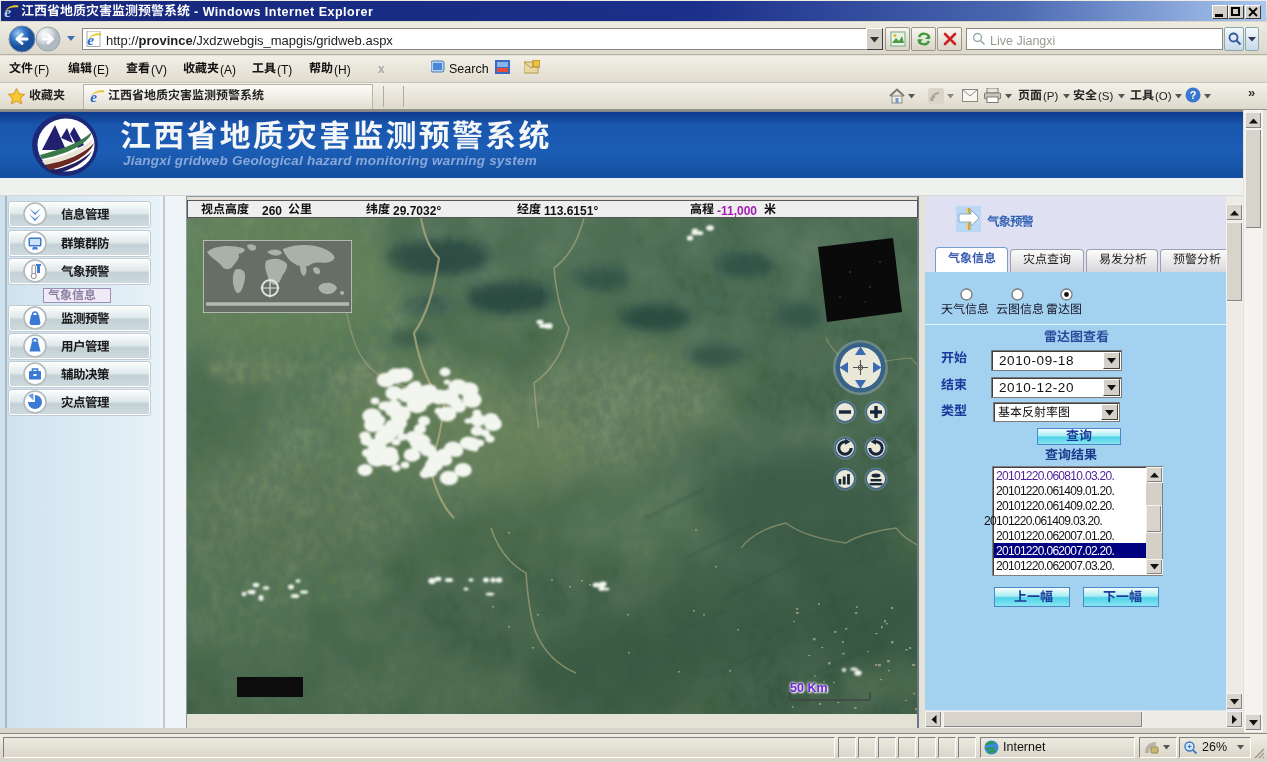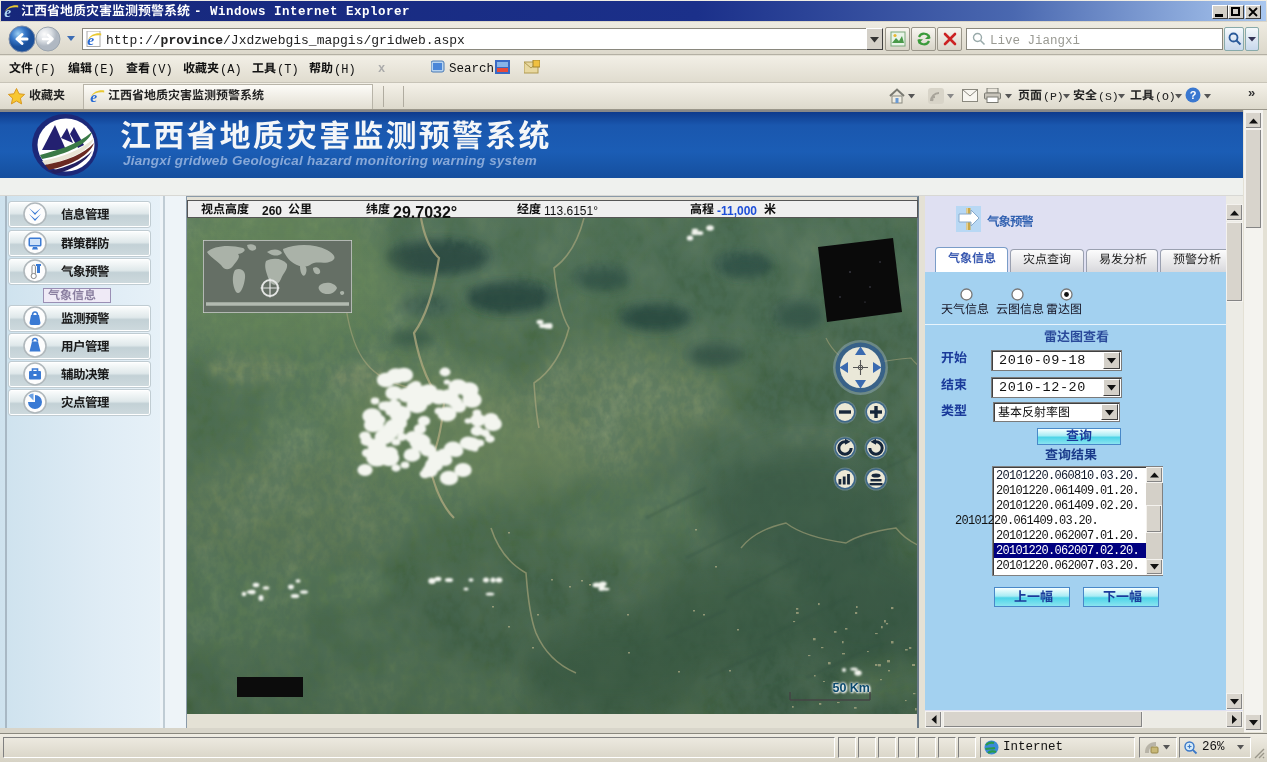--- a/index.html
+++ b/index.html
@@ -1,17 +1,17 @@
 <!DOCTYPE html>
 <html><head><meta charset="utf-8"><style>
 *{margin:0;padding:0;box-sizing:border-box}
 html,body{width:1267px;height:762px;overflow:hidden;font-family:"Liberation Sans",sans-serif}
 body{position:relative;background:#e4e1d5}
 .abs{position:absolute}
-.mono{font-family:Liberation Mono, monospace}
+.mono{font-family:Liberation Sans, sans-serif}
 .bevel-out{border-top:1px solid #fff;border-left:1px solid #fff;border-right:1px solid #404040;border-bottom:1px solid #404040;background:#d4d0c8}
 .bevel-in{border-top:1px solid #808080;border-left:1px solid #808080;border-right:1px solid #fff;border-bottom:1px solid #fff}
 .sbtn{position:absolute;width:17px;background:#d8d4cc;border:1px solid #f4f2ee;box-shadow:inset -1px -1px 0 #858585;display:flex;align-items:center;justify-content:center}
 </style></head><body>
 <div class="abs" style="left:0;top:0;width:1267px;height:22px;background:linear-gradient(180deg,#f0ede4,#d8d4c8);"></div>
 <div class="abs" style="left:1px;top:1px;width:1265px;height:20px;background:linear-gradient(90deg,#16277b 0%,#1b308a 55%,#4a68b0 80%,#a9c7ef 100%);"></div>
 <svg class="abs" style="left:3px;top:3px" width="16" height="16" viewBox="0 0 16 16">
     <text x="1.2" y="13.5" font-family="Liberation Serif" font-style="italic" font-weight="bold" font-size="15.5" fill="#aed6f2">e</text>
     <path d="M15.2 2.6 C10 1.6 4.2 3.8 2.2 8.6 C4.8 5 10 3.6 15.2 4.4 Z" fill="#e8c832"></path>
   </svg>
@@ -673,31 +673,31 @@
   </svg>
 <div class="abs" style="left:262px;top:204px;font-size:12px;font-weight:bold;color:#111">260</div>
 <svg style="position:absolute;left:288px;top:203px" width="24" height="14" viewBox="0 0 24 14" fill="#111">
     <use href="#b516c" transform="translate(0.0 10.3) scale(0.0120)"></use>
     <use href="#b91cc" transform="translate(12.0 10.3) scale(0.0120)"></use>
   </svg>
 <svg style="position:absolute;left:366px;top:203px" width="24" height="14" viewBox="0 0 24 14" fill="#111">
     <use href="#b7eac" transform="translate(0.0 10.3) scale(0.0120)"></use>
     <use href="#b5ea6" transform="translate(12.0 10.3) scale(0.0120)"></use>
   </svg>
-<div class="abs" style="left:393px;top:204px;font-size:16px;font-weight:bold;color:#111">29.7032°</div>
+<div class="abs" style="left:393px;top:204px;font-size:12px;font-weight:bold;color:#111">29.7032°</div>
 <svg style="position:absolute;left:517px;top:203px" width="24" height="14" viewBox="0 0 24 14" fill="#111">
     <use href="#b7ecf" transform="translate(0.0 10.3) scale(0.0120)"></use>
     <use href="#b5ea6" transform="translate(12.0 10.3) scale(0.0120)"></use>
   </svg>
-<div class="abs" style="left:544px;top:204px;font-size:12px;font-weight:normal;color:#111">113.6151°</div>
+<div class="abs" style="left:544px;top:204px;font-size:12px;font-weight:bold;color:#111">113.6151°</div>
 <svg style="position:absolute;left:690px;top:203px" width="24" height="14" viewBox="0 0 24 14" fill="#111">
     <use href="#b9ad8" transform="translate(0.0 10.3) scale(0.0120)"></use>
     <use href="#b7a0b" transform="translate(12.0 10.3) scale(0.0120)"></use>
   </svg>
-<div class="abs" style="left:717px;top:204px;font-size:12px;font-weight:bold;color:#1d4ed8">-11,000</div>
+<div class="abs" style="left:717px;top:204px;font-size:12px;font-weight:bold;color:#a21caf">-11,000</div>
 <svg style="position:absolute;left:764px;top:203px" width="12" height="14" viewBox="0 0 12 14" fill="#111">
     <use href="#b7c73" transform="translate(0.0 10.3) scale(0.0120)"></use>
   </svg>
 <svg class="abs" style="left:203px;top:240px" width="149" height="73" viewBox="0 0 149 73">
 <rect width="149" height="73" fill="#656f65" stroke="#cdd1cd" stroke-width="1.5"></rect>
 <g fill="#b2bab0" opacity="0.9">
 <path d="M4 12 C10 6 26 4 40 8 C44 10 40 13 35 14 C38 17 33 22 30 26 C26 31 21 30 18 25 C13 20 6 16 4 12 Z"></path>
 <path d="M44 5 C49 3 54 5 53 9 C50 12 45 11 44 5 Z"></path>
 <path d="M32 30 C38 27 43 31 42 38 C41 47 37 56 33 52 C29 45 29 35 32 30 Z"></path>
 <path d="M64 12 C70 8 77 9 79 13 C77 16 70 17 64 12 Z"></path>
@@ -770,21 +770,21 @@
   </svg>
 <svg class="abs" style="left:864px;top:467px" width="24" height="24" viewBox="0 0 24 24">
     <circle cx="12" cy="12" r="11.5" fill="#88a0b8" opacity="0.5"></circle>
     <circle cx="12" cy="12" r="10.5" fill="#33608c" opacity="0.8"></circle>
     <circle cx="12" cy="12" r="9" fill="#ece8d6"></circle>
     <ellipse cx="12" cy="8.5" rx="4.5" ry="2" fill="#16263a"></ellipse>
     <rect x="6.5" y="12" width="11" height="2.4" fill="#16263a"></rect>
     <rect x="5.5" y="16" width="13" height="2.4" fill="#16263a"></rect>
   </svg>
 <div class="abs" style="left:237px;top:677px;width:66px;height:20px;background:#0c0c0c"></div>
-<div class="abs" style="left:790px;top:681px;width:80px;text-align:right;font-size:12.5px;font-weight:bold;color:#0c4a6e;text-shadow:0 0 3px #fff,0 0 3px #fff,1px 1px 2px #fff">50 Km</div>
+<div class="abs" style="left:790px;top:681px;width:80px;text-align:left;font-size:12.5px;font-weight:bold;color:#6d28d9;text-shadow:0 0 3px #fff,0 0 3px #fff,1px 1px 2px #fff">50 Km</div>
 <svg class="abs" style="left:788px;top:692px" width="84" height="10" viewBox="0 0 84 10">
     <path d="M2 0 v8 M82 0 v8 M2 8 h80" fill="none" stroke="#444" stroke-width="1.5"></path>
   </svg>
 <div class="abs" style="left:925px;top:196px;width:318px;height:535px;background:#dfe0f2"></div>
 <svg class="abs" style="left:956px;top:206px" width="25" height="26" viewBox="0 0 25 26">
 <rect width="25" height="26" fill="#b8d8f4"></rect>
 <rect x="10.5" y="2" width="4" height="22" fill="#c8a84a"></rect>
     <rect x="10.5" y="2" width="1.5" height="22" fill="#e8d090"></rect>
 <path d="M3 8 h12 v-4 l8 8 -8 8 v-4 h-12 Z" fill="#fff" stroke="#88aacc" stroke-width="1"></path>
 </svg>
@@ -900,24 +900,24 @@
     <use href="#b67e5" transform="translate(0.0 11.2) scale(0.0130)"></use>
     <use href="#b8be2" transform="translate(13.0 11.2) scale(0.0130)"></use>
   </svg>
 <svg style="position:absolute;left:1045px;top:448px" width="52" height="15" viewBox="0 0 52 15" fill="#1a3a8a">
     <use href="#b67e5" transform="translate(0.0 11.2) scale(0.0130)"></use>
     <use href="#b8be2" transform="translate(13.0 11.2) scale(0.0130)"></use>
     <use href="#b7ed3" transform="translate(26.0 11.2) scale(0.0130)"></use>
     <use href="#b679c" transform="translate(39.0 11.2) scale(0.0130)"></use>
   </svg>
 <div class="abs" style="left:992px;top:466px;width:171px;height:110px;background:#fff;border:1px solid #808080;box-shadow:inset 1px 1px 0 #404040"></div>
-<div class="abs mono" style="left:996px;top:469px;font-size:12px;color:#0f172a;letter-spacing:-0.7px">20101220.060810.03.20.</div>
+<div class="abs mono" style="left:996px;top:469px;font-size:12px;color:#4c1d95;letter-spacing:-0.7px">20101220.060810.03.20.</div>
 <div class="abs mono" style="left:996px;top:484px;font-size:12px;color:#111;letter-spacing:-0.7px">20101220.061409.01.20.</div>
 <div class="abs mono" style="left:996px;top:499px;font-size:12px;color:#111;letter-spacing:-0.7px">20101220.061409.02.20.</div>
-<div class="abs mono" style="left:955px;top:514px;font-size:12px;color:#111;letter-spacing:-0.7px">20101220.061409.03.20.</div>
+<div class="abs mono" style="left:984px;top:514px;font-size:12px;color:#111;letter-spacing:-0.7px">20101220.061409.03.20.</div>
 <div class="abs mono" style="left:996px;top:529px;font-size:12px;color:#111;letter-spacing:-0.7px">20101220.062007.01.20.</div>
 <div class="abs" style="left:994px;top:543px;width:152px;height:15px;background:#000080"></div>
 <div class="abs mono" style="left:996px;top:544px;font-size:12px;color:#fff;letter-spacing:-0.7px">20101220.062007.02.20.</div>
 <div class="abs mono" style="left:996px;top:559px;font-size:12px;color:#111;letter-spacing:-0.7px">20101220.062007.03.20.</div>
 <div class="abs" style="left:1146px;top:467px;width:16px;height:108px;background:#d4d0c8"></div>
 <div class="abs sbtn" style="left:1146px;top:467px;height:16px">
     <svg width="9" height="6" viewBox="0 0 9 6">
       <path d="M0 5.5 h9 l-4.5-5Z" fill="#111"></path>
     </svg>
   </div>

